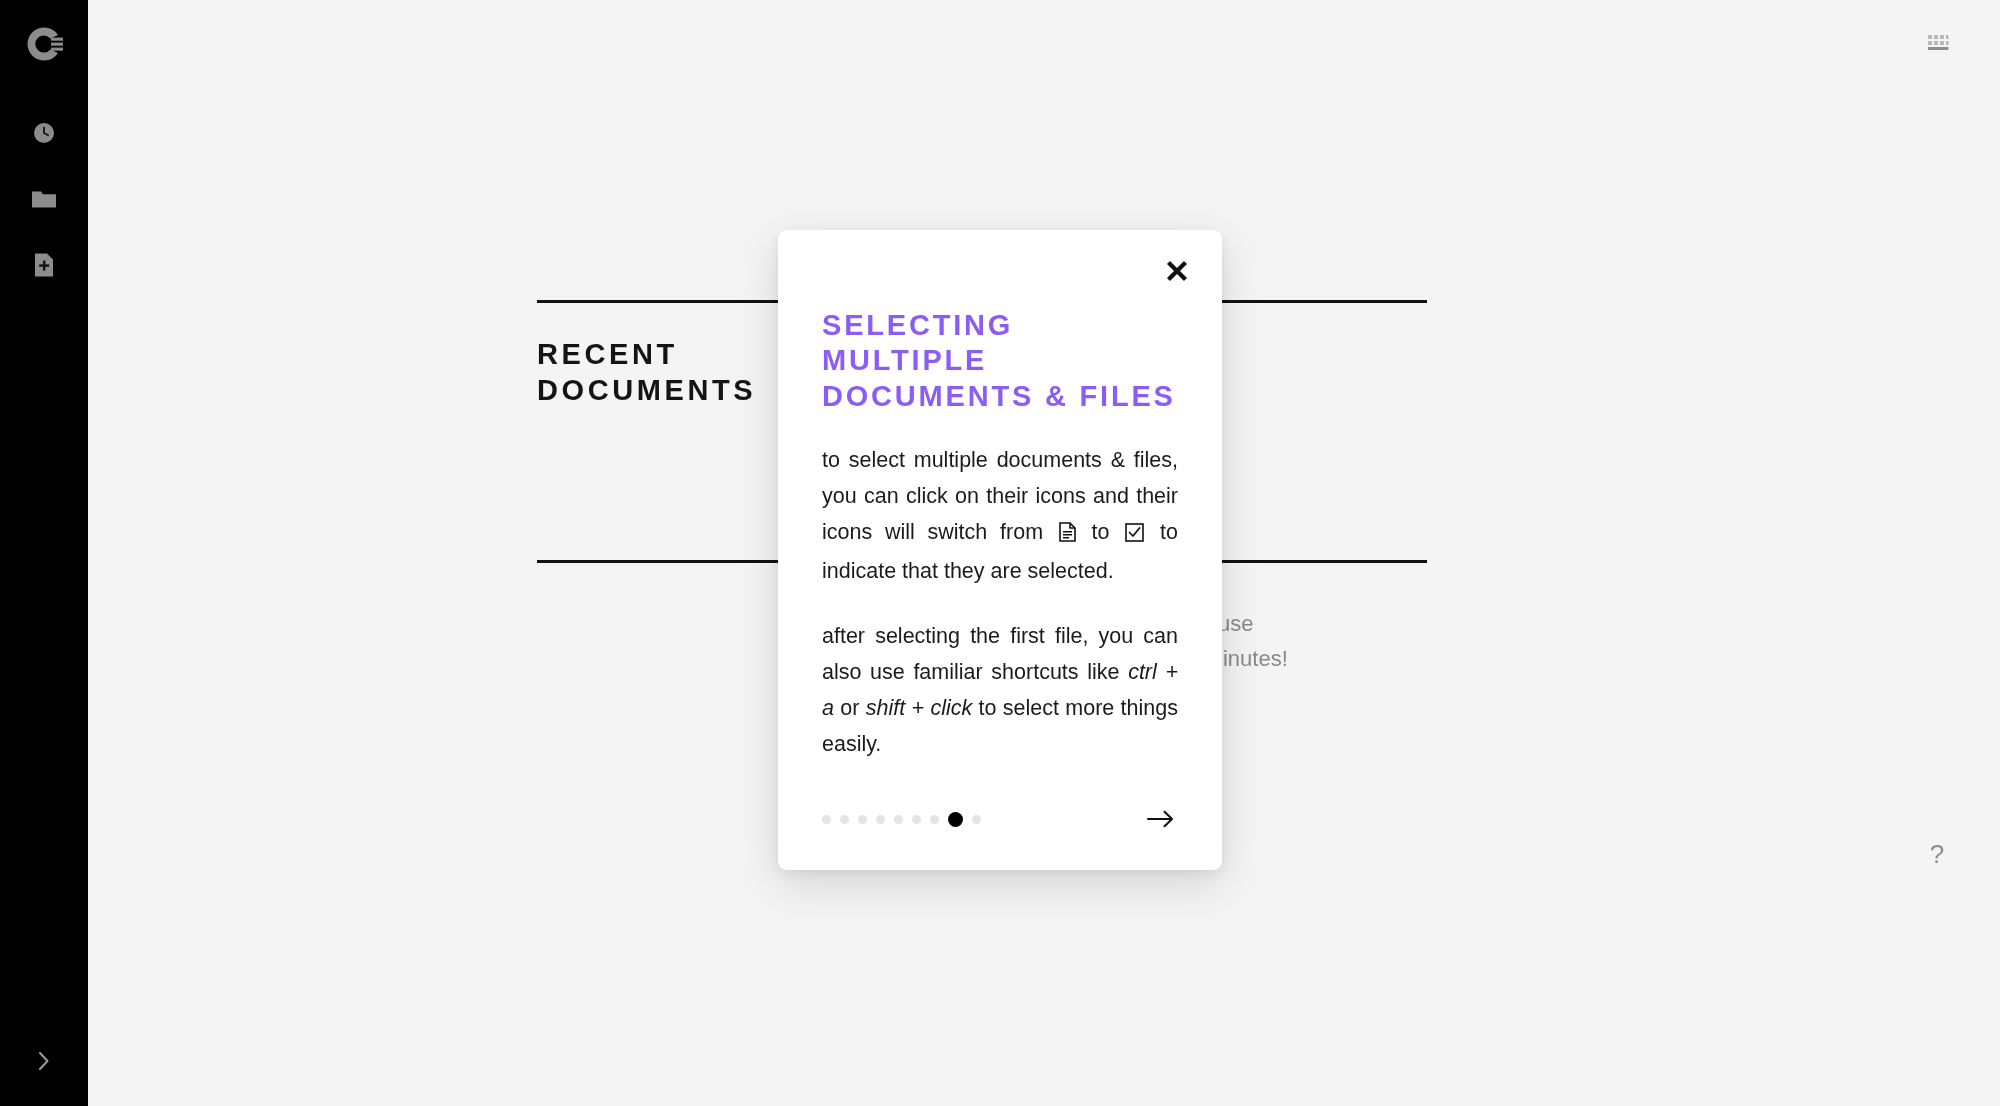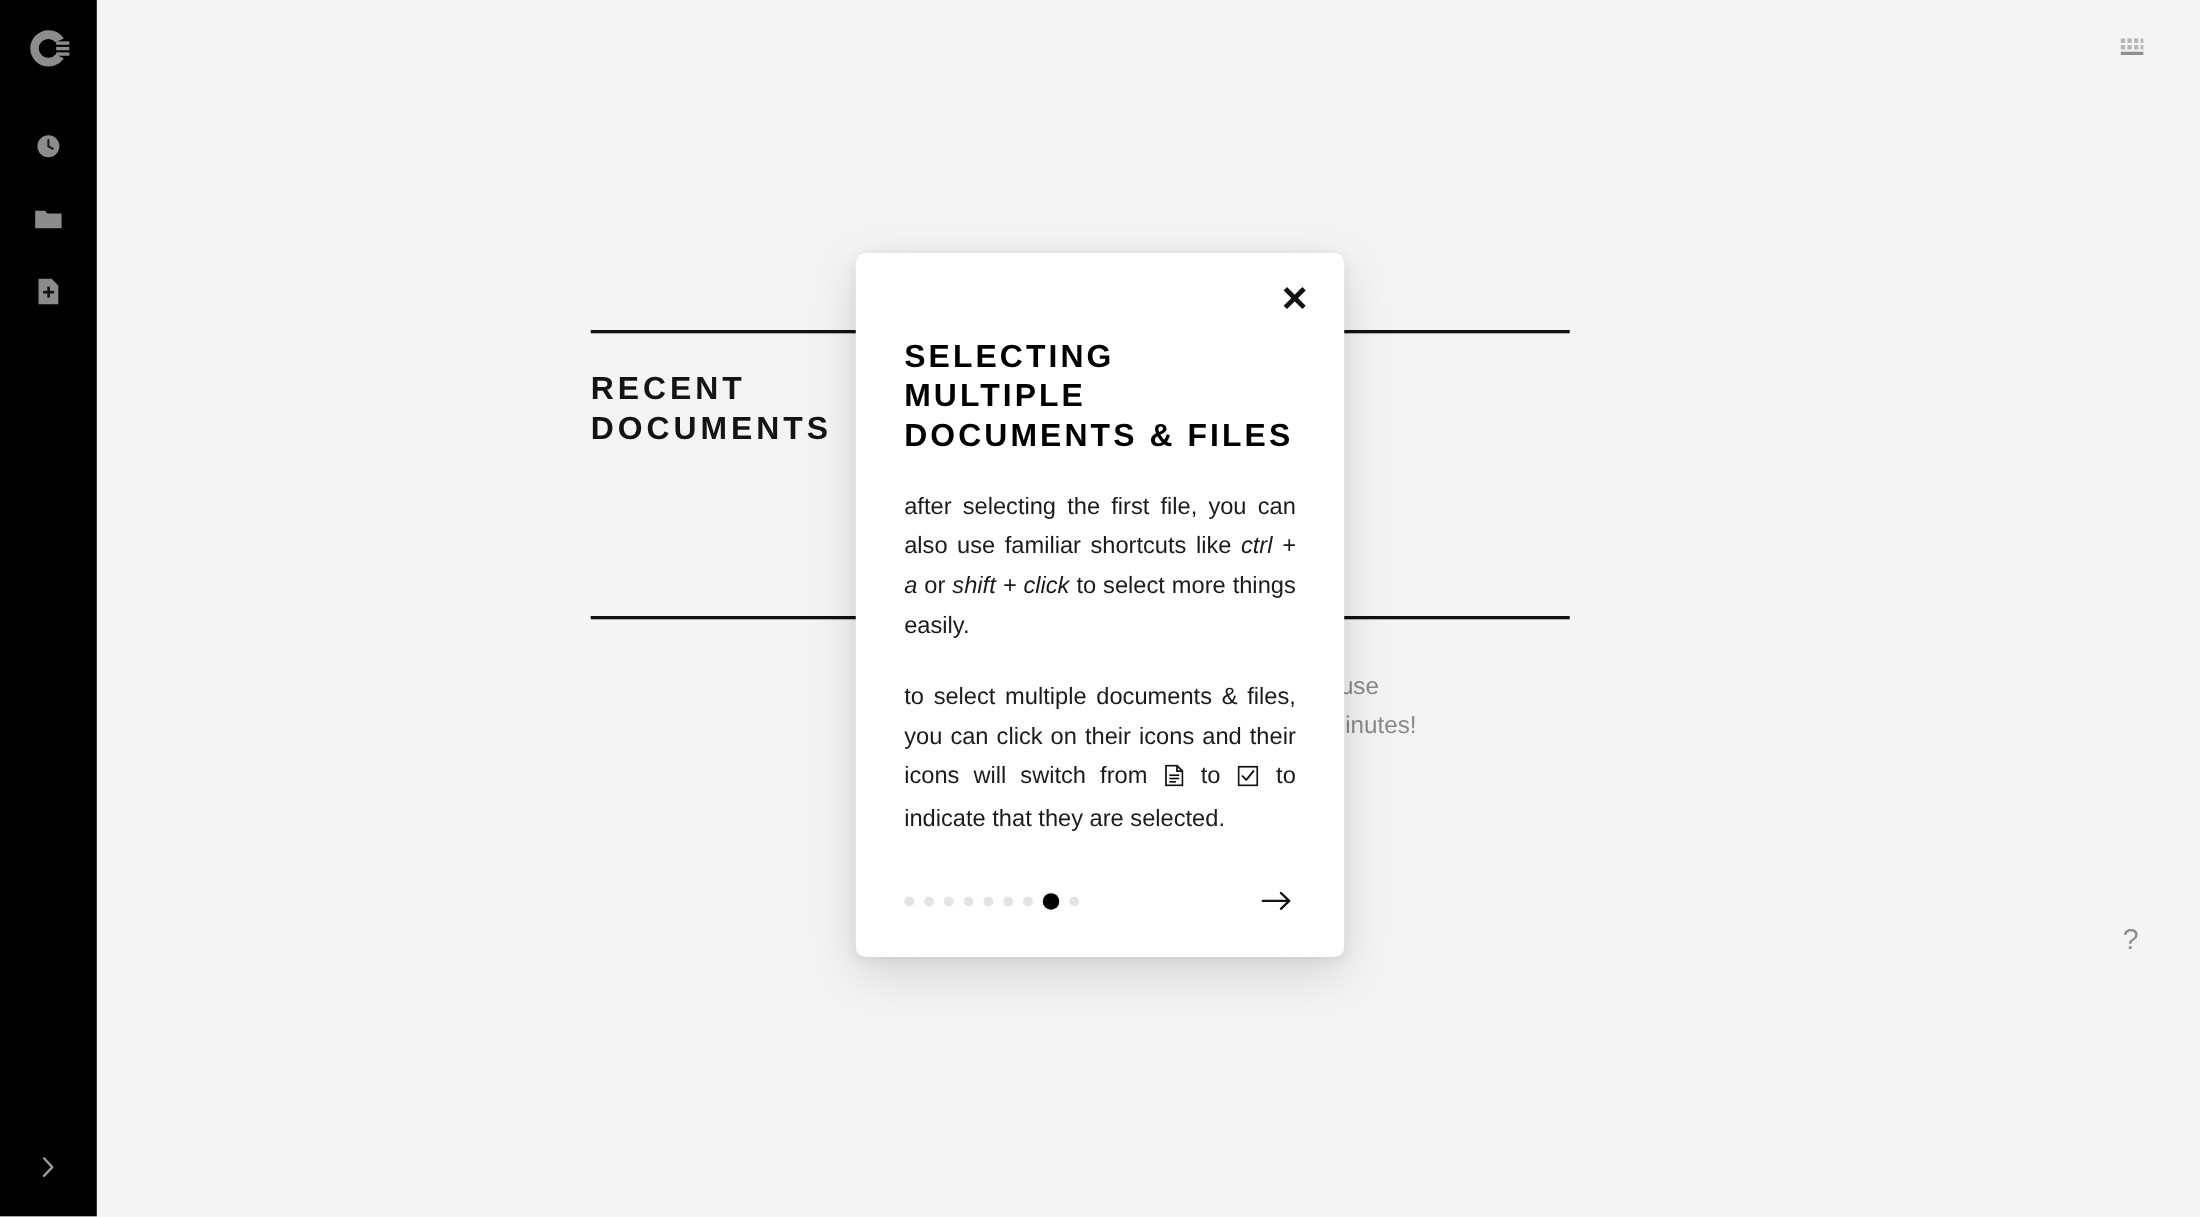--- a/index.html
+++ b/index.html
@@ -175,21 +175,21 @@
     justify-content: center;
     cursor: pointer;
   }
 
   #modal-title {
     margin-top: 48px;
     font-size: 29px;
     font-weight: bold;
     letter-spacing: 2.8px;
     line-height: 1.22;
-    color: #000000;
+    color: #8b5cf6;
     text-transform: uppercase;
     max-width: 370px;
   }
 
   .modal-p {
     margin-top: 28px;
     font-size: 21.5px;
     line-height: 1.68;
     color: #1b1b1b;
     text-align: justify;
@@ -333,28 +333,20 @@
 
   <div id="modal">
 
     <div id="modal-close">
       <svg width="26" height="26" viewBox="0 0 26 26">
         <path d="M4.5 4.5 L21.5 21.5 M21.5 4.5 L4.5 21.5" stroke="#111111" stroke-width="4.3" stroke-linecap="butt"></path>
       </svg>
     </div>
 
     <h1 id="modal-title">SELECTING MULTIPLE DOCUMENTS &amp; FILES</h1>
-
-    <p class="modal-p">
-      <span>after selecting the first file, you can also use familiar shortcuts like</span>
-      <em>ctrl + a</em>
-      <span>or</span>
-      <em>shift + click</em>
-      <span>to select more things easily.</span>
-    </p>
 
     <p class="modal-p">
       <span>to select multiple documents &amp; files, you can click on their icons and their icons will switch from</span>
       <span class="inline-icon">
         <svg width="17" height="20" viewBox="0 0 17 20">
           <path d="M1 1 L11 1 L16 6 L16 19 L1 19 Z" fill="none" stroke="#111111" stroke-width="1.6"></path>
           <path d="M11 1 L11 6 L16 6" fill="none" stroke="#111111" stroke-width="1.6"></path>
           <rect x="4" y="9" width="9" height="1.5" fill="#111111"></rect>
           <rect x="4" y="12" width="9" height="1.5" fill="#111111"></rect>
           <rect x="4" y="15" width="6" height="1.5" fill="#111111"></rect>
@@ -363,20 +355,28 @@
       <span>to</span>
       <span class="inline-icon">
         <svg width="19" height="19" viewBox="0 0 19 19">
           <rect x="1" y="1" width="17" height="17" fill="none" stroke="#111111" stroke-width="1.6"></rect>
           <path d="M4.5 9.5 L8 13 L14.5 5" fill="none" stroke="#111111" stroke-width="1.7" stroke-linecap="round" stroke-linejoin="round"></path>
         </svg>
       </span>
       <span>to indicate that they are selected.</span>
     </p>
 
+    <p class="modal-p">
+      <span>after selecting the first file, you can also use familiar shortcuts like</span>
+      <em>ctrl + a</em>
+      <span>or</span>
+      <em>shift + click</em>
+      <span>to select more things easily.</span>
+    </p>
+
     <div id="modal-footer">
       <div id="pager-dots">
           <div class="dot"></div>
           <div class="dot"></div>
           <div class="dot"></div>
           <div class="dot"></div>
           <div class="dot"></div>
           <div class="dot"></div>
           <div class="dot"></div>
           <div class="dot active"></div>

